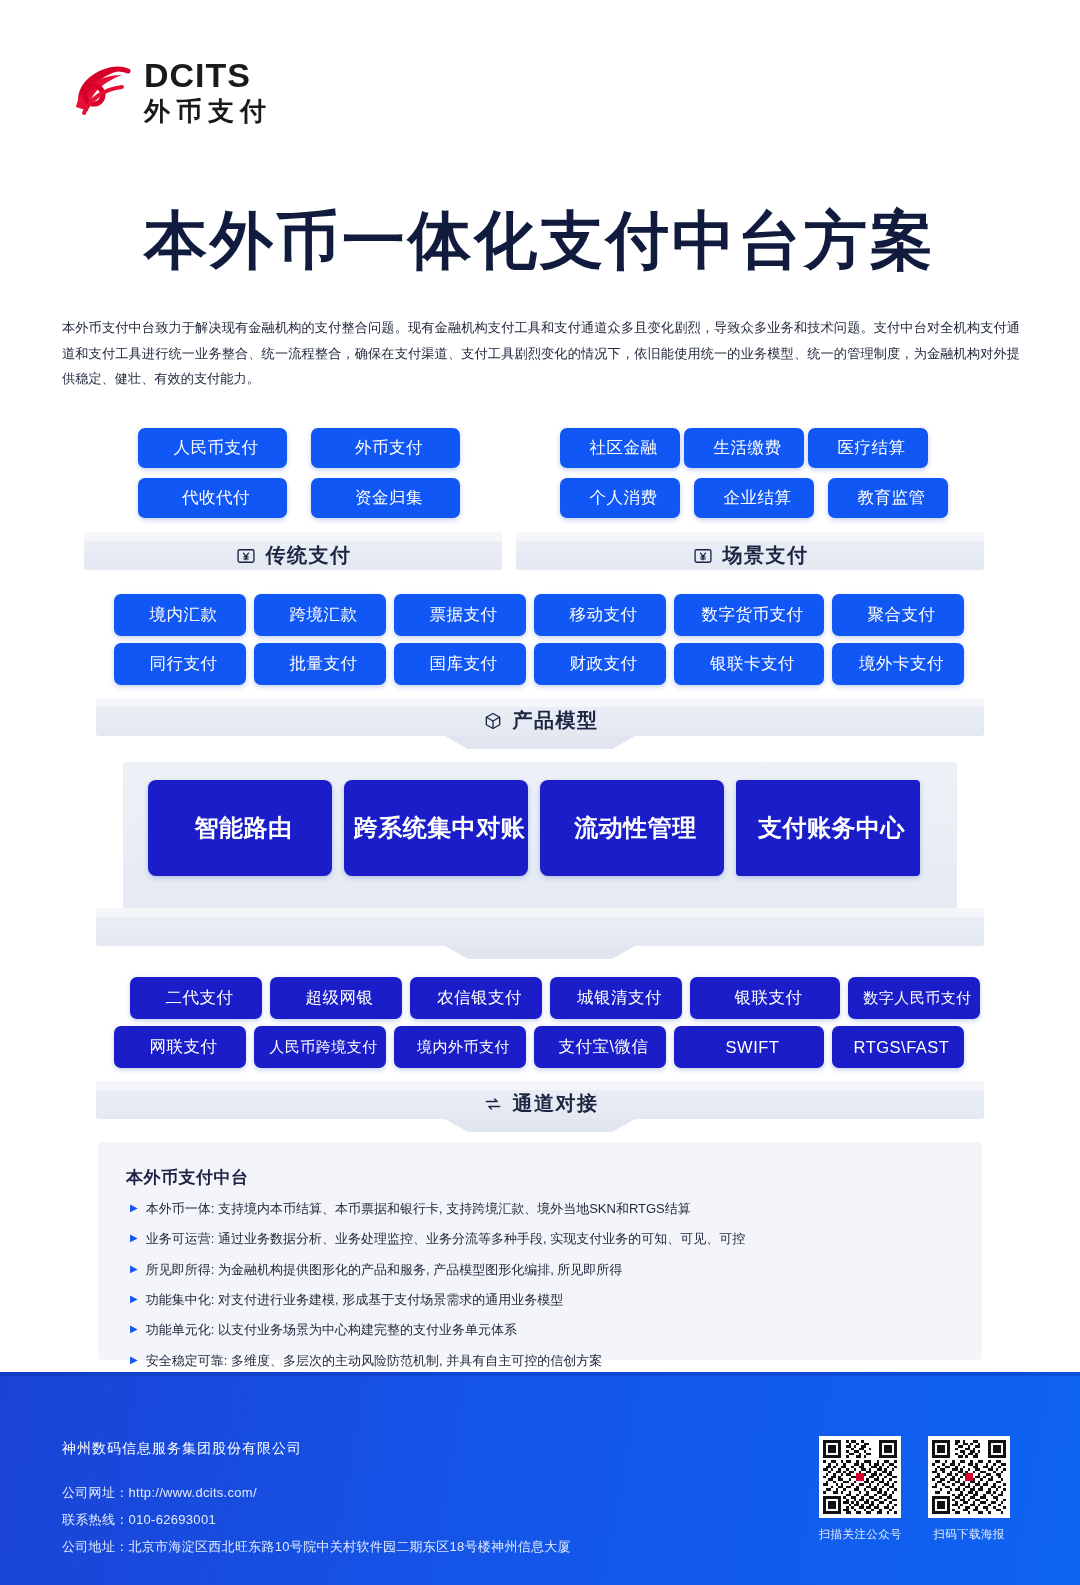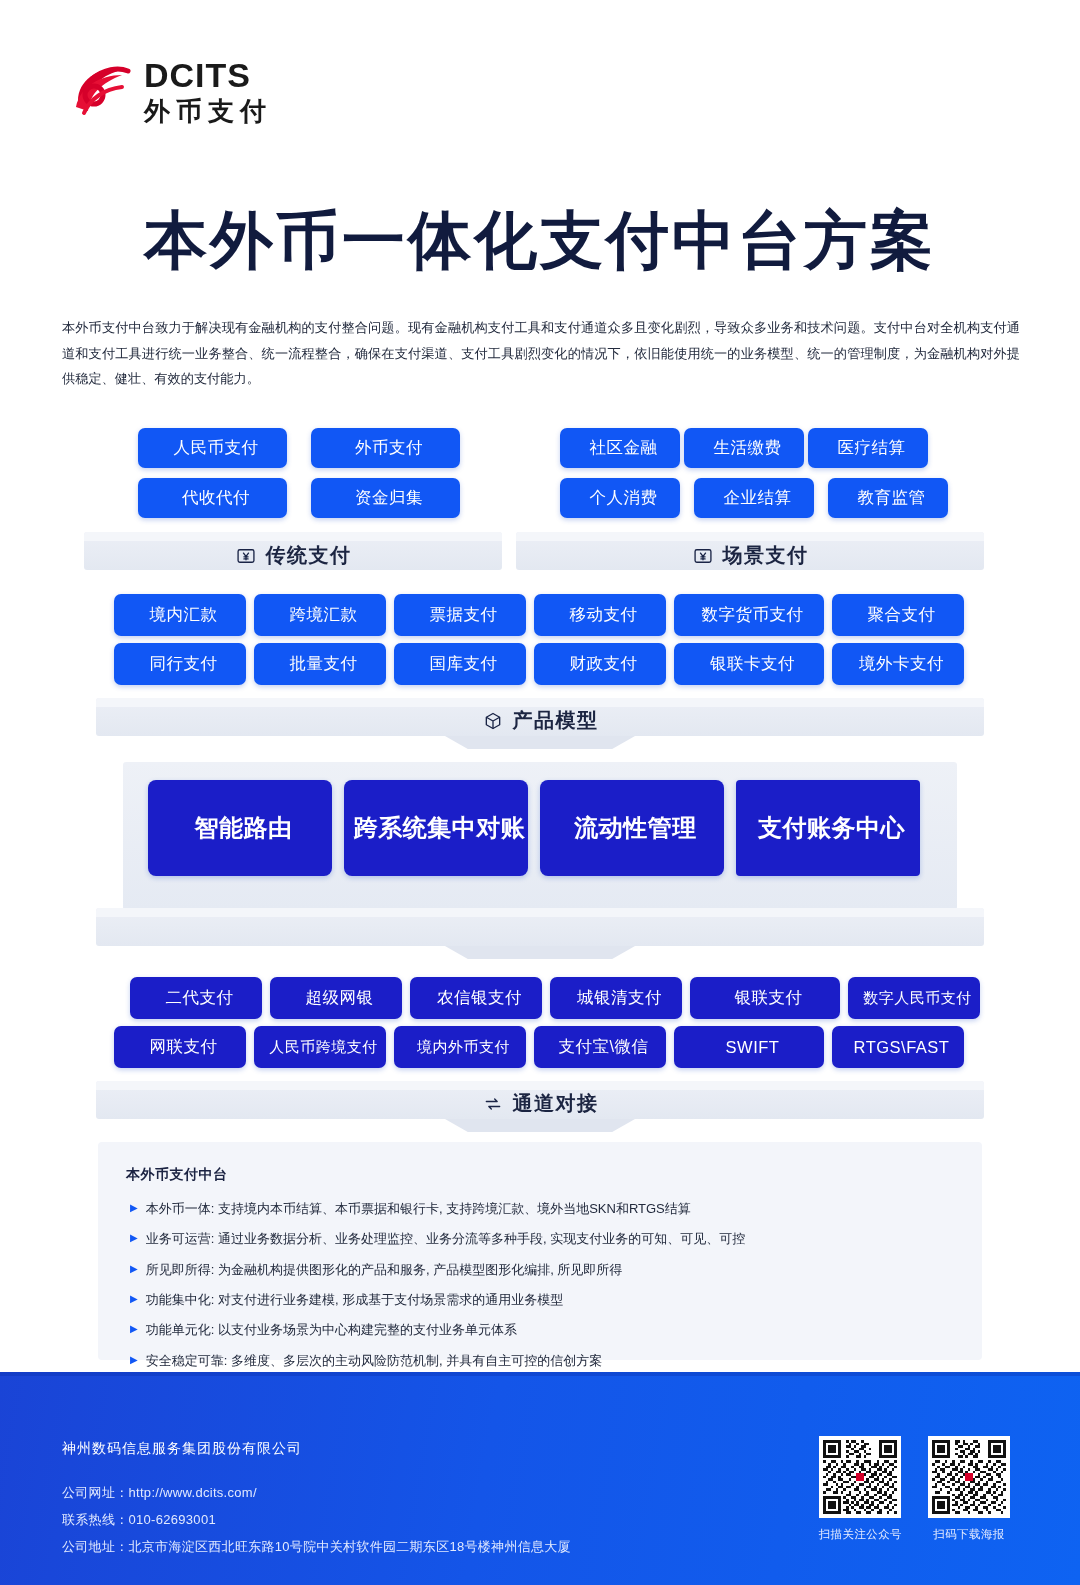--- a/index.html
+++ b/index.html
@@ -145,21 +145,21 @@
     top: 1142px;
     width: 884px;
     height: 218px;
     background: #f3f5fa;
     border-radius: 4px;
   }
   .info-title {
     position: absolute;
     left: 28px;
     top: 24px;
-    font-size: 14px;
+    font-size: 17px;
     font-weight: bold;
     color: #1b2342;
     letter-spacing: 0.5px;
   }
   .bullets {
     position: absolute;
     left: 32px;
     top: 58px;
     width: 830px;
   }

